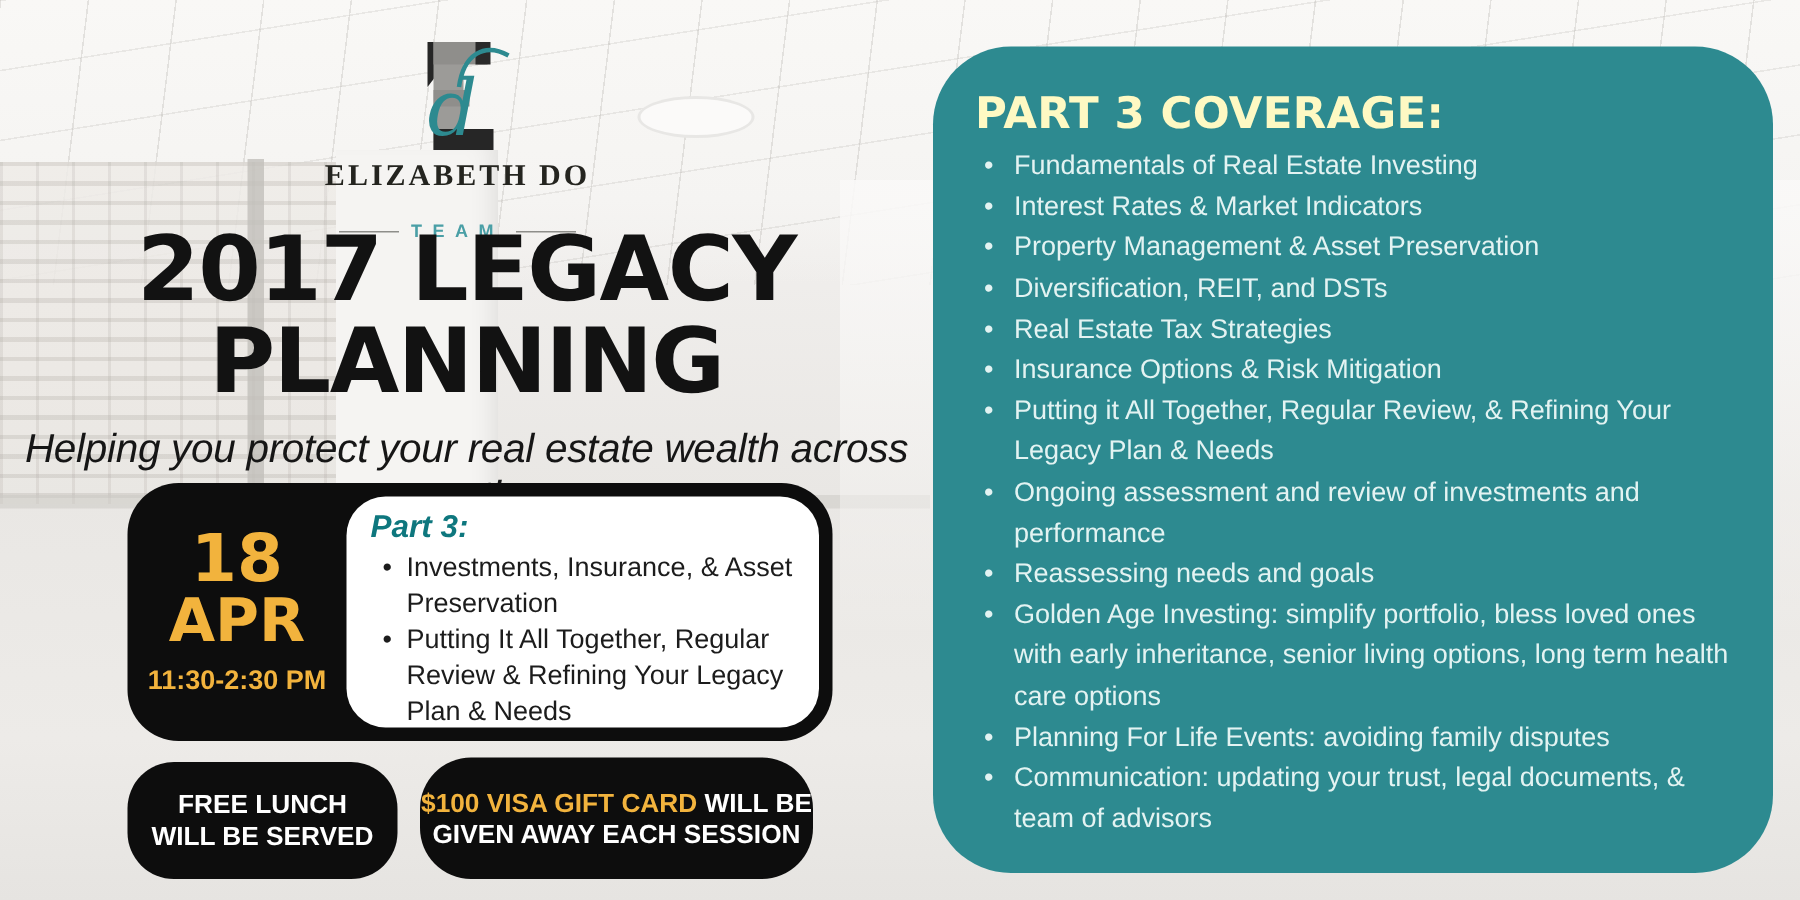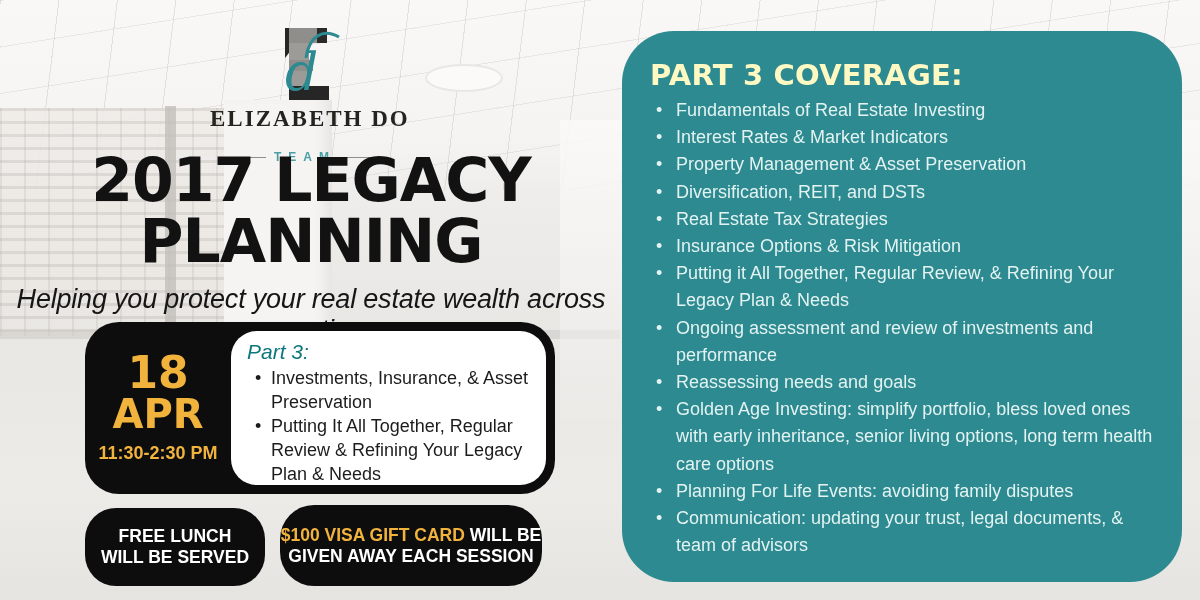--- a/index.html
+++ b/index.html
@@ -33,21 +33,21 @@
   .bg-mullion{position:absolute;left:165px;top:106px;width:11px;height:232px;background:#c2bfba;opacity:.8;}
   .bg-sill{position:absolute;left:0;top:330px;width:620px;height:9px;background:#cccac5;opacity:.55;}
   .bg-pillar{position:absolute;left:224px;top:100px;width:108px;height:240px;background:#f5f4f2;
     box-shadow:inset -14px 0 18px -12px rgba(0,0,0,.10);}
   .bg-right-bright{position:absolute;left:560px;top:120px;width:640px;height:300px;
     background:linear-gradient(180deg,rgba(250,249,248,.9),rgba(238,236,233,.4));}
 
   
   .logo{position:absolute;left:210px;top:26px;width:190px;text-align:center;}
   .monogram{display:block;margin:0 auto;}
-  .brand-name{font-family:"Liberation Serif",serif;font-size:23px;font-weight:bold;
+  .brand-name{font-family:"Liberation Serif",serif;font-size:20px;font-weight:bold;
     letter-spacing:2px;color:#24241f;margin-top:2px;white-space:nowrap;}
   .team-row{display:flex;align-items:center;justify-content:center;gap:8px;margin-top:18px;}
   .team-row .rule{width:40px;height:1px;background:#8e8e8a;}
   .team-label{font-size:12px;letter-spacing:7px;color:var(--teal_light);font-weight:bold;}
 
   
   .title{position:absolute;left:0;top:150px;width:622px;text-align:center;
     font-family:"DejaVu Sans",sans-serif;font-weight:bold;color:#121212;
     font-size:60px;line-height:61px;letter-spacing:-1px;}
   .tagline{position:absolute;left:0;top:284px;width:622px;text-align:center;
@@ -57,21 +57,21 @@
   .session-card{position:absolute;left:85px;top:322px;width:470px;height:172px;
     background:var(--ink);border-radius:34px;}
   .date-block{position:absolute;left:0;top:0;width:146px;height:100%;
     display:flex;flex-direction:column;align-items:center;justify-content:center;
     color:var(--gold);font-family:"DejaVu Sans",sans-serif;font-weight:bold;}
   .date-day{font-size:44px;line-height:42px;}
   .date-month{font-size:40px;line-height:40px;}
   .date-time{font-family:"Liberation Sans",sans-serif;font-size:18px;font-weight:bold;margin-top:9px;white-space:nowrap;}
   .topics-box{position:absolute;left:146px;top:9px;right:9px;bottom:9px;background:#ffffff;
     border-radius:26px;padding:9px 10px 8px 16px;}
-  .part-label{color:var(--teal_accent);font-weight:normal;font-style:italic;font-size:21px;}
+  .part-label{color:var(--teal_accent);font-weight:bold;font-style:italic;font-size:21px;}
   .topics-list{list-style:none;margin-top:2px;font-size:18px;line-height:24px;color:#1c1c1c;}
   .topics-list li{position:relative;padding-left:24px;}
   .topics-list li::before{content:"•";position:absolute;left:8px;top:0;color:#1c1c1c;}
 
   
   .pill{position:absolute;background:var(--ink);color:#fff;font-weight:bold;
     display:flex;flex-direction:column;align-items:center;justify-content:center;
     text-align:center;font-size:17.5px;line-height:21px;}
   .pill-lunch{left:85px;top:508px;width:180px;height:78px;border-radius:31px;}
   .pill-gift{left:280px;top:505px;width:262px;height:81px;border-radius:34px;}

